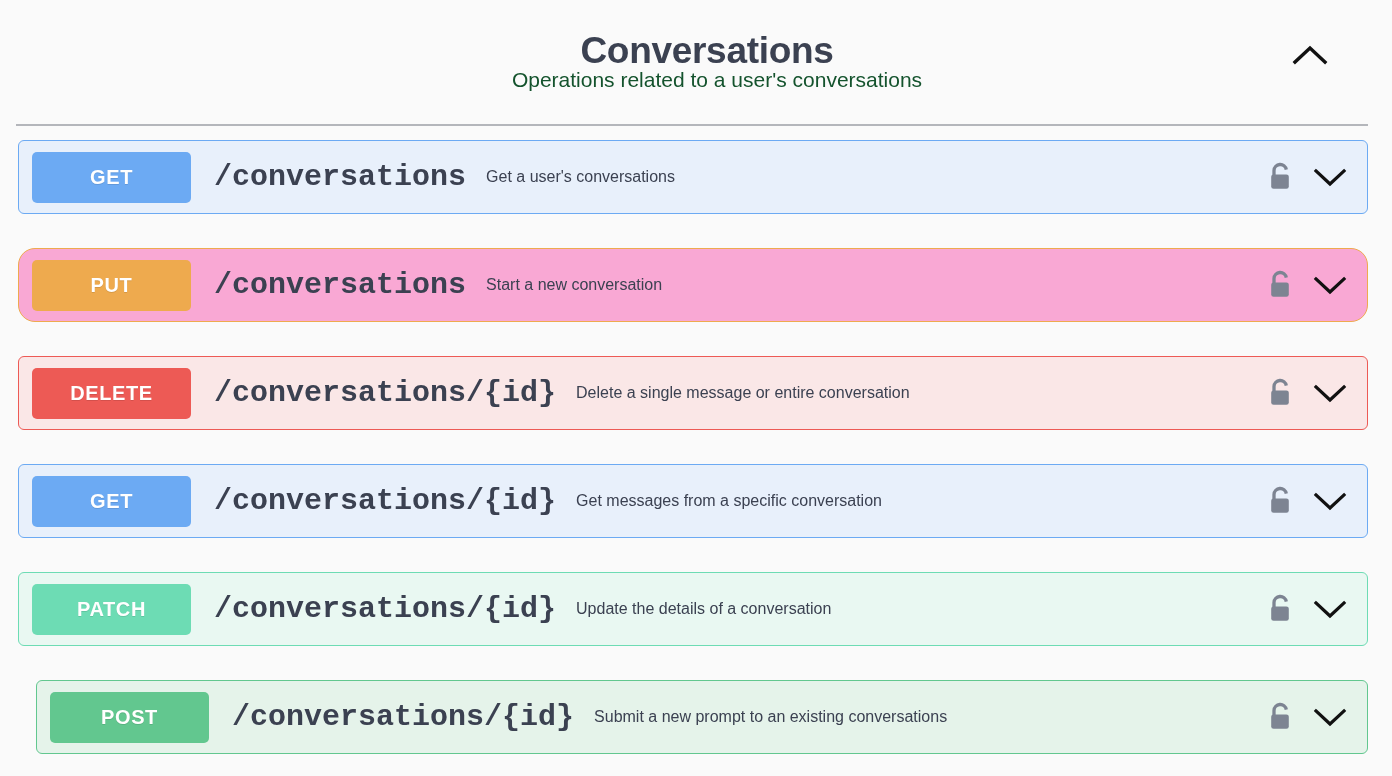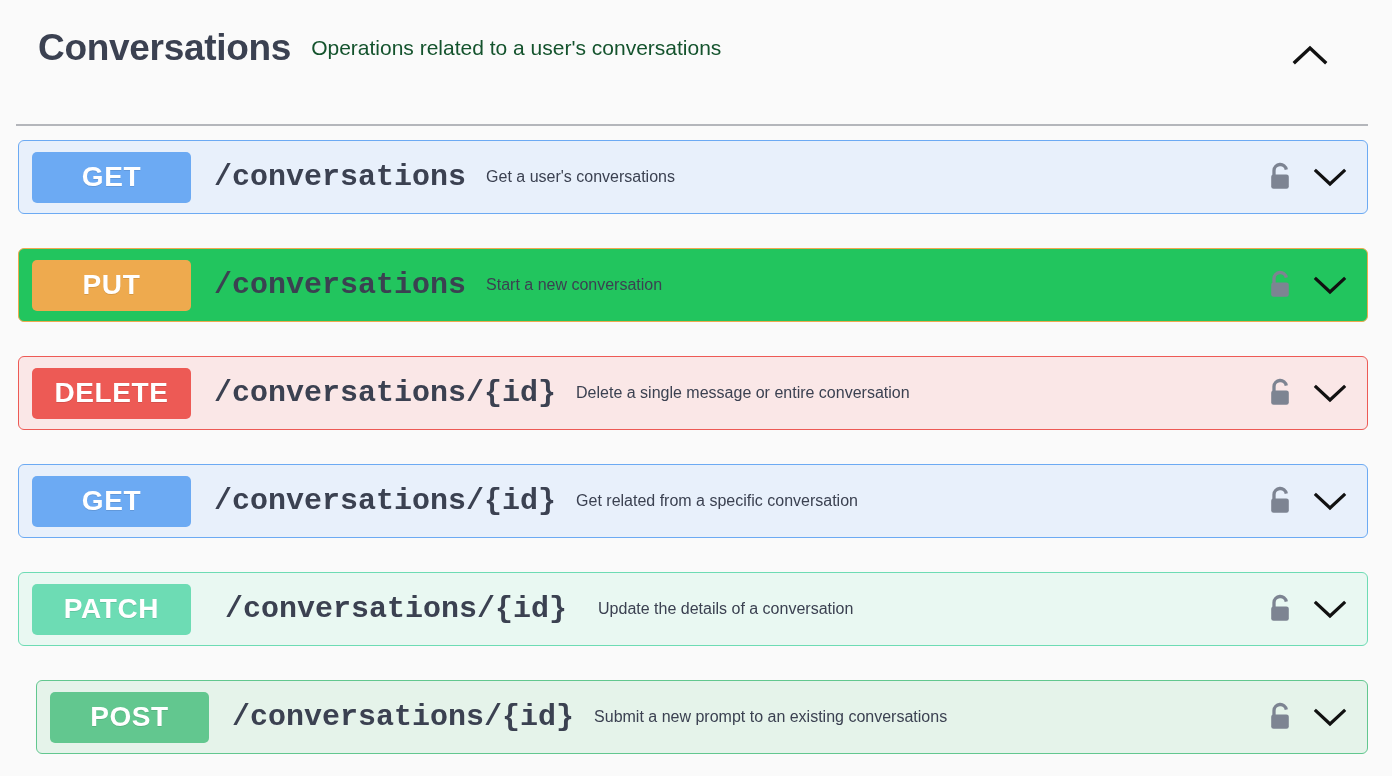--- a/index.html
+++ b/index.html
@@ -20,20 +20,21 @@
   }
 
   
   .tag-header {
     position: relative;
     display: flex;
     align-items: center;
     padding: 32px 16px 0 38px;
     height: 62px;
     box-sizing: border-box;
+    flex-direction: column;
   }
   .tag-title {
     font-size: 37px;
     font-weight: bold;
     color: #3b4151;
     letter-spacing: -0.3px;
     line-height: 1;
     white-space: nowrap;
   }
   .tag-desc {
@@ -89,21 +90,21 @@
   }
   .op-method {
     flex: 0 0 auto;
     width: 159px;
     height: 51px;
     border-radius: 5px;
     display: flex;
     align-items: center;
     justify-content: center;
     color: #ffffff;
-    font-size: 28px;
+    font-size: 20px;
     font-weight: bold;
     letter-spacing: 0.6px;
     text-shadow: 0 1px 0 rgba(0,0,0,0.10);
     box-sizing: border-box;
   }
   .op-path {
     margin-left: 23px;
     font-family: "Liberation Mono", "DejaVu Sans Mono", monospace;
     font-size: 30px;
     font-weight: bold;
@@ -180,21 +181,21 @@
           <rect x="4.2" y="13.4" width="17.6" height="14.4" rx="2.4" fill="#7d8492"></rect>
         </svg>
       </button>
       <button class="chev-btn" aria-label="expand">
         <svg width="34" height="22" viewBox="0 0 34 22">
           <polyline points="3,5 17,18 31,5" fill="none" stroke="#111111" stroke-width="3.2" stroke-linecap="square" stroke-linejoin="miter"></polyline>
         </svg>
       </button>
     </div>
   </div>
-      <div class="op-row" style="background: #22c55e; border-color: rgb(238, 170, 78);">
+      <div class="op-row" style="background: #f9a8d4; border-color: rgb(238, 170, 78); border-radius: 17px;">
     <div class="op-method" style="background: rgb(238, 170, 78);">PUT</div>
     <div class="op-path">/conversations</div>
     <div class="op-desc">Start a new conversation</div>
     <div class="op-right">
       <button class="lock-btn" aria-label="authorize">
         <svg width="26" height="32" viewBox="0 0 26 32">
           <path d="M7 14 V9.5 A6.2 6.2 0 0 1 19.3 8.6" fill="none" stroke="#7d8492" stroke-width="3.3" stroke-linecap="butt"></path>
           <rect x="4.2" y="13.4" width="17.6" height="14.4" rx="2.4" fill="#7d8492"></rect>
         </svg>
       </button>
@@ -219,36 +220,36 @@
       <button class="chev-btn" aria-label="expand">
         <svg width="34" height="22" viewBox="0 0 34 22">
           <polyline points="3,5 17,18 31,5" fill="none" stroke="#111111" stroke-width="3.2" stroke-linecap="square" stroke-linejoin="miter"></polyline>
         </svg>
       </button>
     </div>
   </div>
       <div class="op-row" style="background: rgb(232, 240, 251); border-color: rgb(108, 170, 243);">
     <div class="op-method" style="background: rgb(108, 170, 243);">GET</div>
     <div class="op-path">/conversations/{id}</div>
-    <div class="op-desc">Get related from a specific conversation</div>
-    <div class="op-right">
-      <button class="lock-btn" aria-label="authorize">
-        <svg width="26" height="32" viewBox="0 0 26 32">
-          <path d="M7 14 V9.5 A6.2 6.2 0 0 1 19.3 8.6" fill="none" stroke="#7d8492" stroke-width="3.3" stroke-linecap="butt"></path>
-          <rect x="4.2" y="13.4" width="17.6" height="14.4" rx="2.4" fill="#7d8492"></rect>
-        </svg>
-      </button>
-      <button class="chev-btn" aria-label="expand">
-        <svg width="34" height="22" viewBox="0 0 34 22">
-          <polyline points="3,5 17,18 31,5" fill="none" stroke="#111111" stroke-width="3.2" stroke-linecap="square" stroke-linejoin="miter"></polyline>
-        </svg>
-      </button>
-    </div>
-  </div>
-      <div class="op-row" style="background: rgb(233, 248, 242); border-color: rgb(109, 220, 180); gap: 11px;">
+    <div class="op-desc">Get messages from a specific conversation</div>
+    <div class="op-right">
+      <button class="lock-btn" aria-label="authorize">
+        <svg width="26" height="32" viewBox="0 0 26 32">
+          <path d="M7 14 V9.5 A6.2 6.2 0 0 1 19.3 8.6" fill="none" stroke="#7d8492" stroke-width="3.3" stroke-linecap="butt"></path>
+          <rect x="4.2" y="13.4" width="17.6" height="14.4" rx="2.4" fill="#7d8492"></rect>
+        </svg>
+      </button>
+      <button class="chev-btn" aria-label="expand">
+        <svg width="34" height="22" viewBox="0 0 34 22">
+          <polyline points="3,5 17,18 31,5" fill="none" stroke="#111111" stroke-width="3.2" stroke-linecap="square" stroke-linejoin="miter"></polyline>
+        </svg>
+      </button>
+    </div>
+  </div>
+      <div class="op-row" style="background: rgb(233, 248, 242); border-color: rgb(109, 220, 180);">
     <div class="op-method" style="background: rgb(109, 220, 180);">PATCH</div>
     <div class="op-path">/conversations/{id}</div>
     <div class="op-desc">Update the details of a conversation</div>
     <div class="op-right">
       <button class="lock-btn" aria-label="authorize">
         <svg width="26" height="32" viewBox="0 0 26 32">
           <path d="M7 14 V9.5 A6.2 6.2 0 0 1 19.3 8.6" fill="none" stroke="#7d8492" stroke-width="3.3" stroke-linecap="butt"></path>
           <rect x="4.2" y="13.4" width="17.6" height="14.4" rx="2.4" fill="#7d8492"></rect>
         </svg>
       </button>

